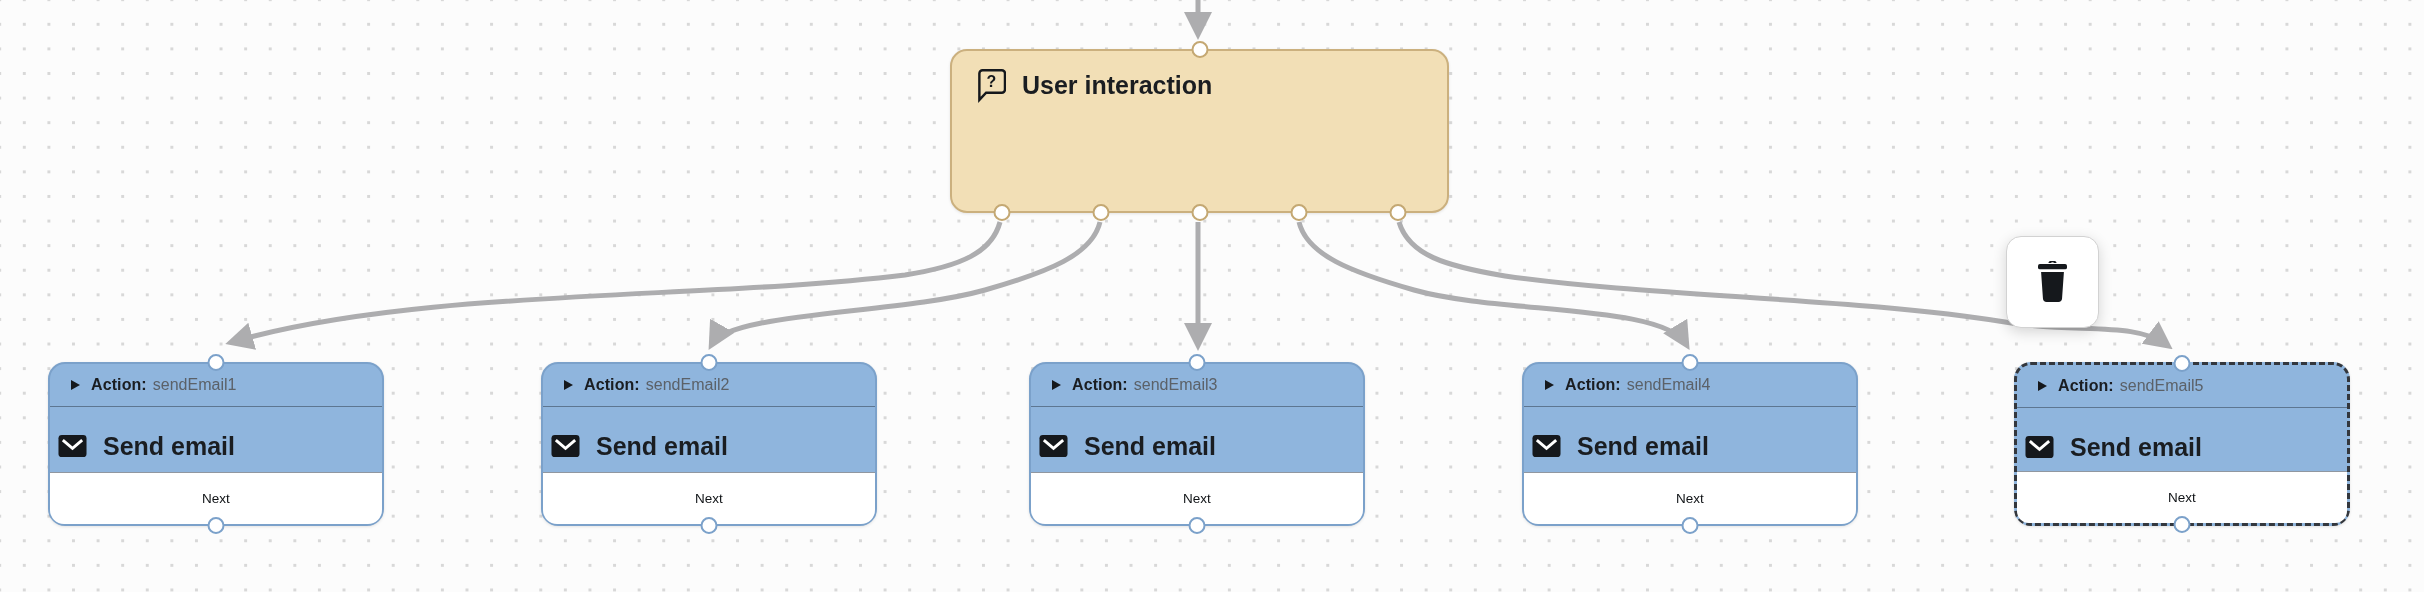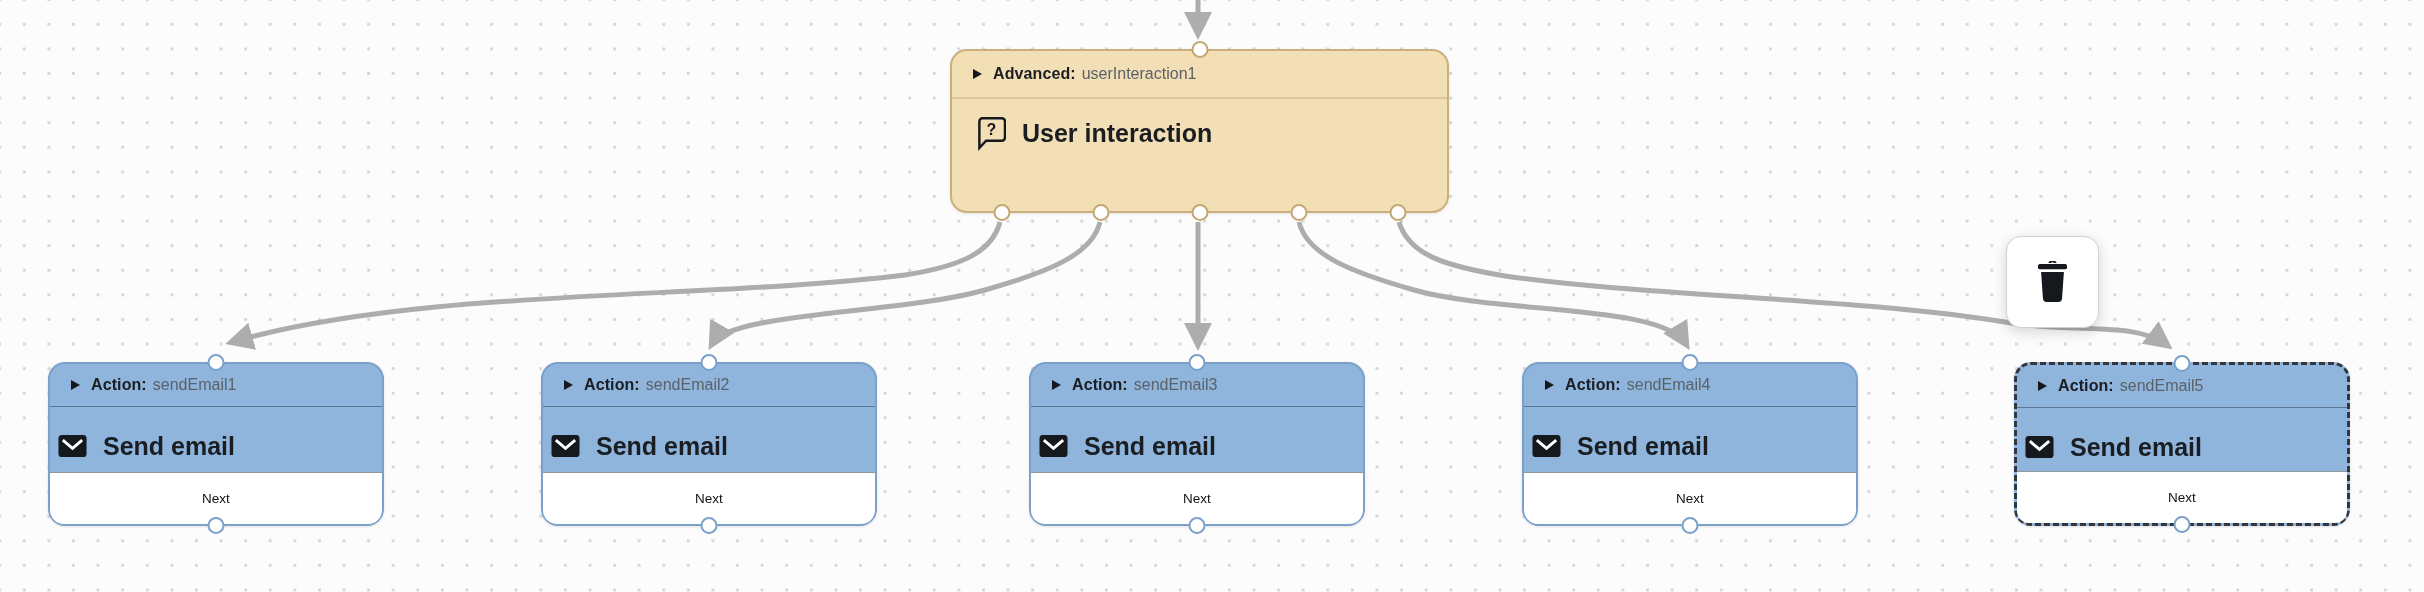--- a/index.html
+++ b/index.html
@@ -98,25 +98,20 @@
     <span style="display:flex;">
       <svg width="37" height="42" viewBox="0 0 24 27">
         <path fill="#15181c" d="M9.3 1.2 a2.8 2.3 0 0 1 5.4 0 l-1.6 0 a1.3 1 0 0 0 -2.2 0 Z"></path>
         <rect fill="#15181c" x="2.6" y="1.9" width="18.8" height="3.4" rx="1.2"></rect>
         <path fill="#15181c" d="M4.6 7 H19.4 L18.2 24.2 a2.4 2.4 0 0 1 -2.4 2.2 H8.2 a2.4 2.4 0 0 1 -2.4 -2.2 Z"></path>
       </svg>
     </span>
   </button>
 
   <div class="node advanced">
-    <div class="node-header">
-      <span class="tri"></span>
-      <span class="type-label">Advanced:</span>
-      <span class="node-name">userInteraction1</span>
-    </div>
     <div class="node-body">
       <span class="body-icon">
         <svg class="qicon" width="30" height="35" viewBox="0 0 32 37">
           <path d="M27.5 2.2 H7 a3.4 3.4 0 0 0 -3.4 3.4 v28.2 l7.2 -7.6 h16.7 a3.4 3.4 0 0 0 3.4 -3.4 V5.6 a3.4 3.4 0 0 0 -3.4 -3.4 z"></path>
           <text x="16.5" y="20" text-anchor="middle">?</text>
         </svg>
       </span>
       <span class="body-label">User interaction</span>
     </div>
     <span class="port tan top"></span>

